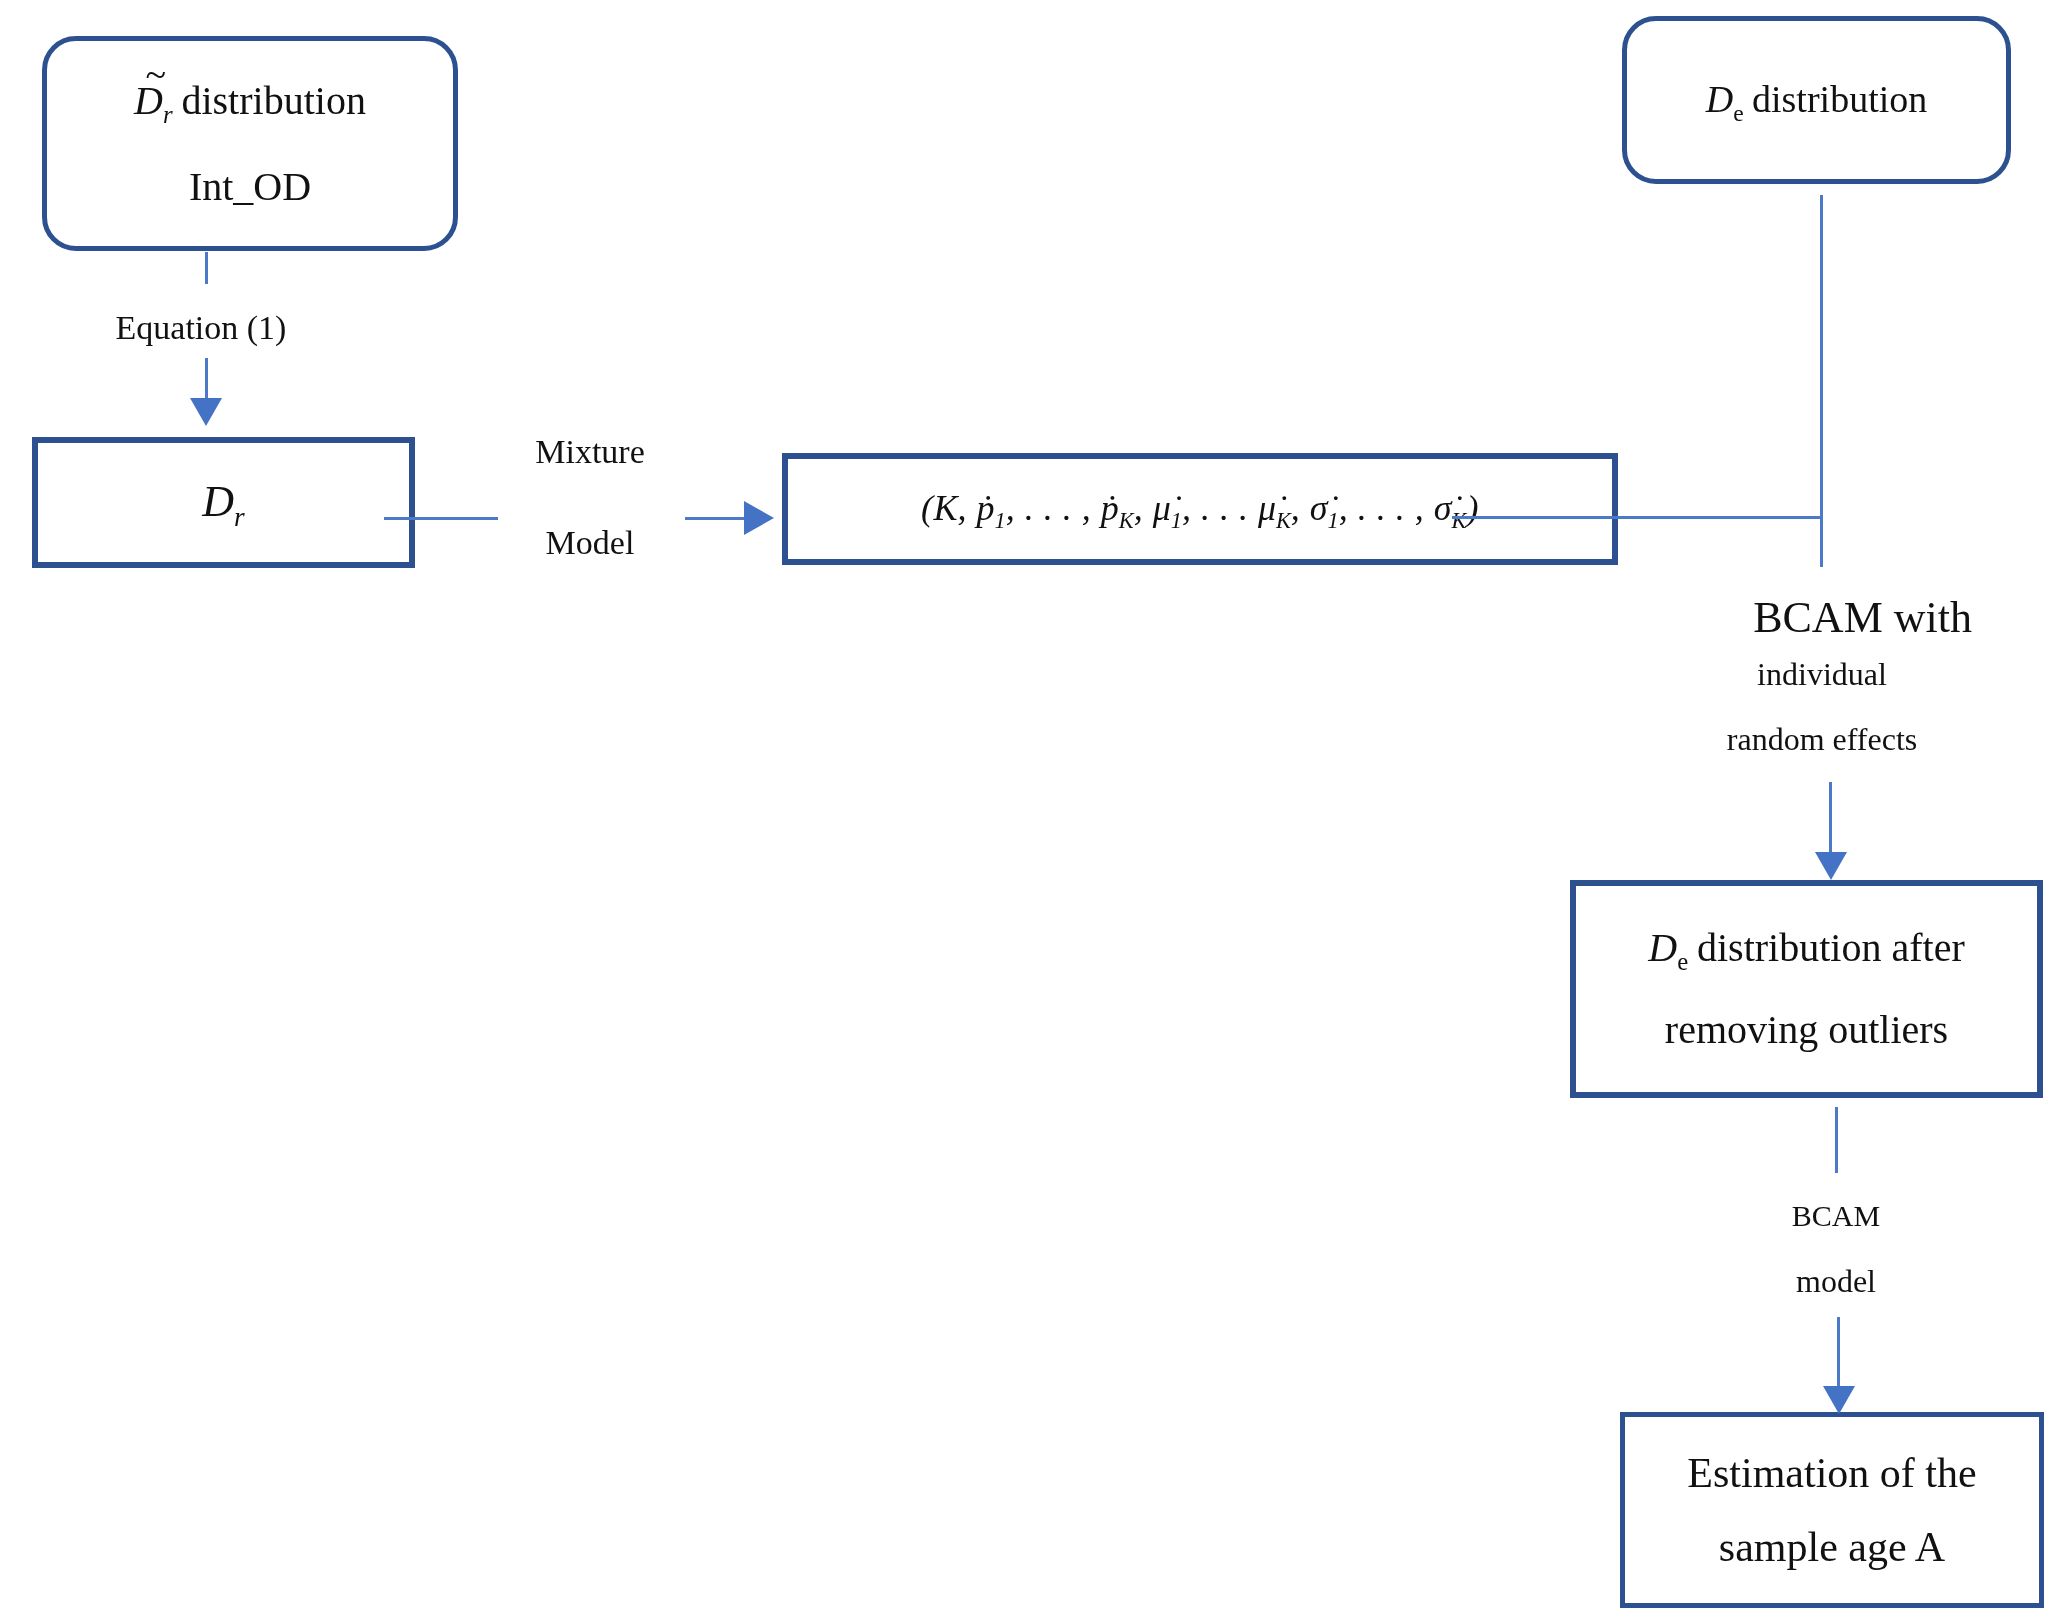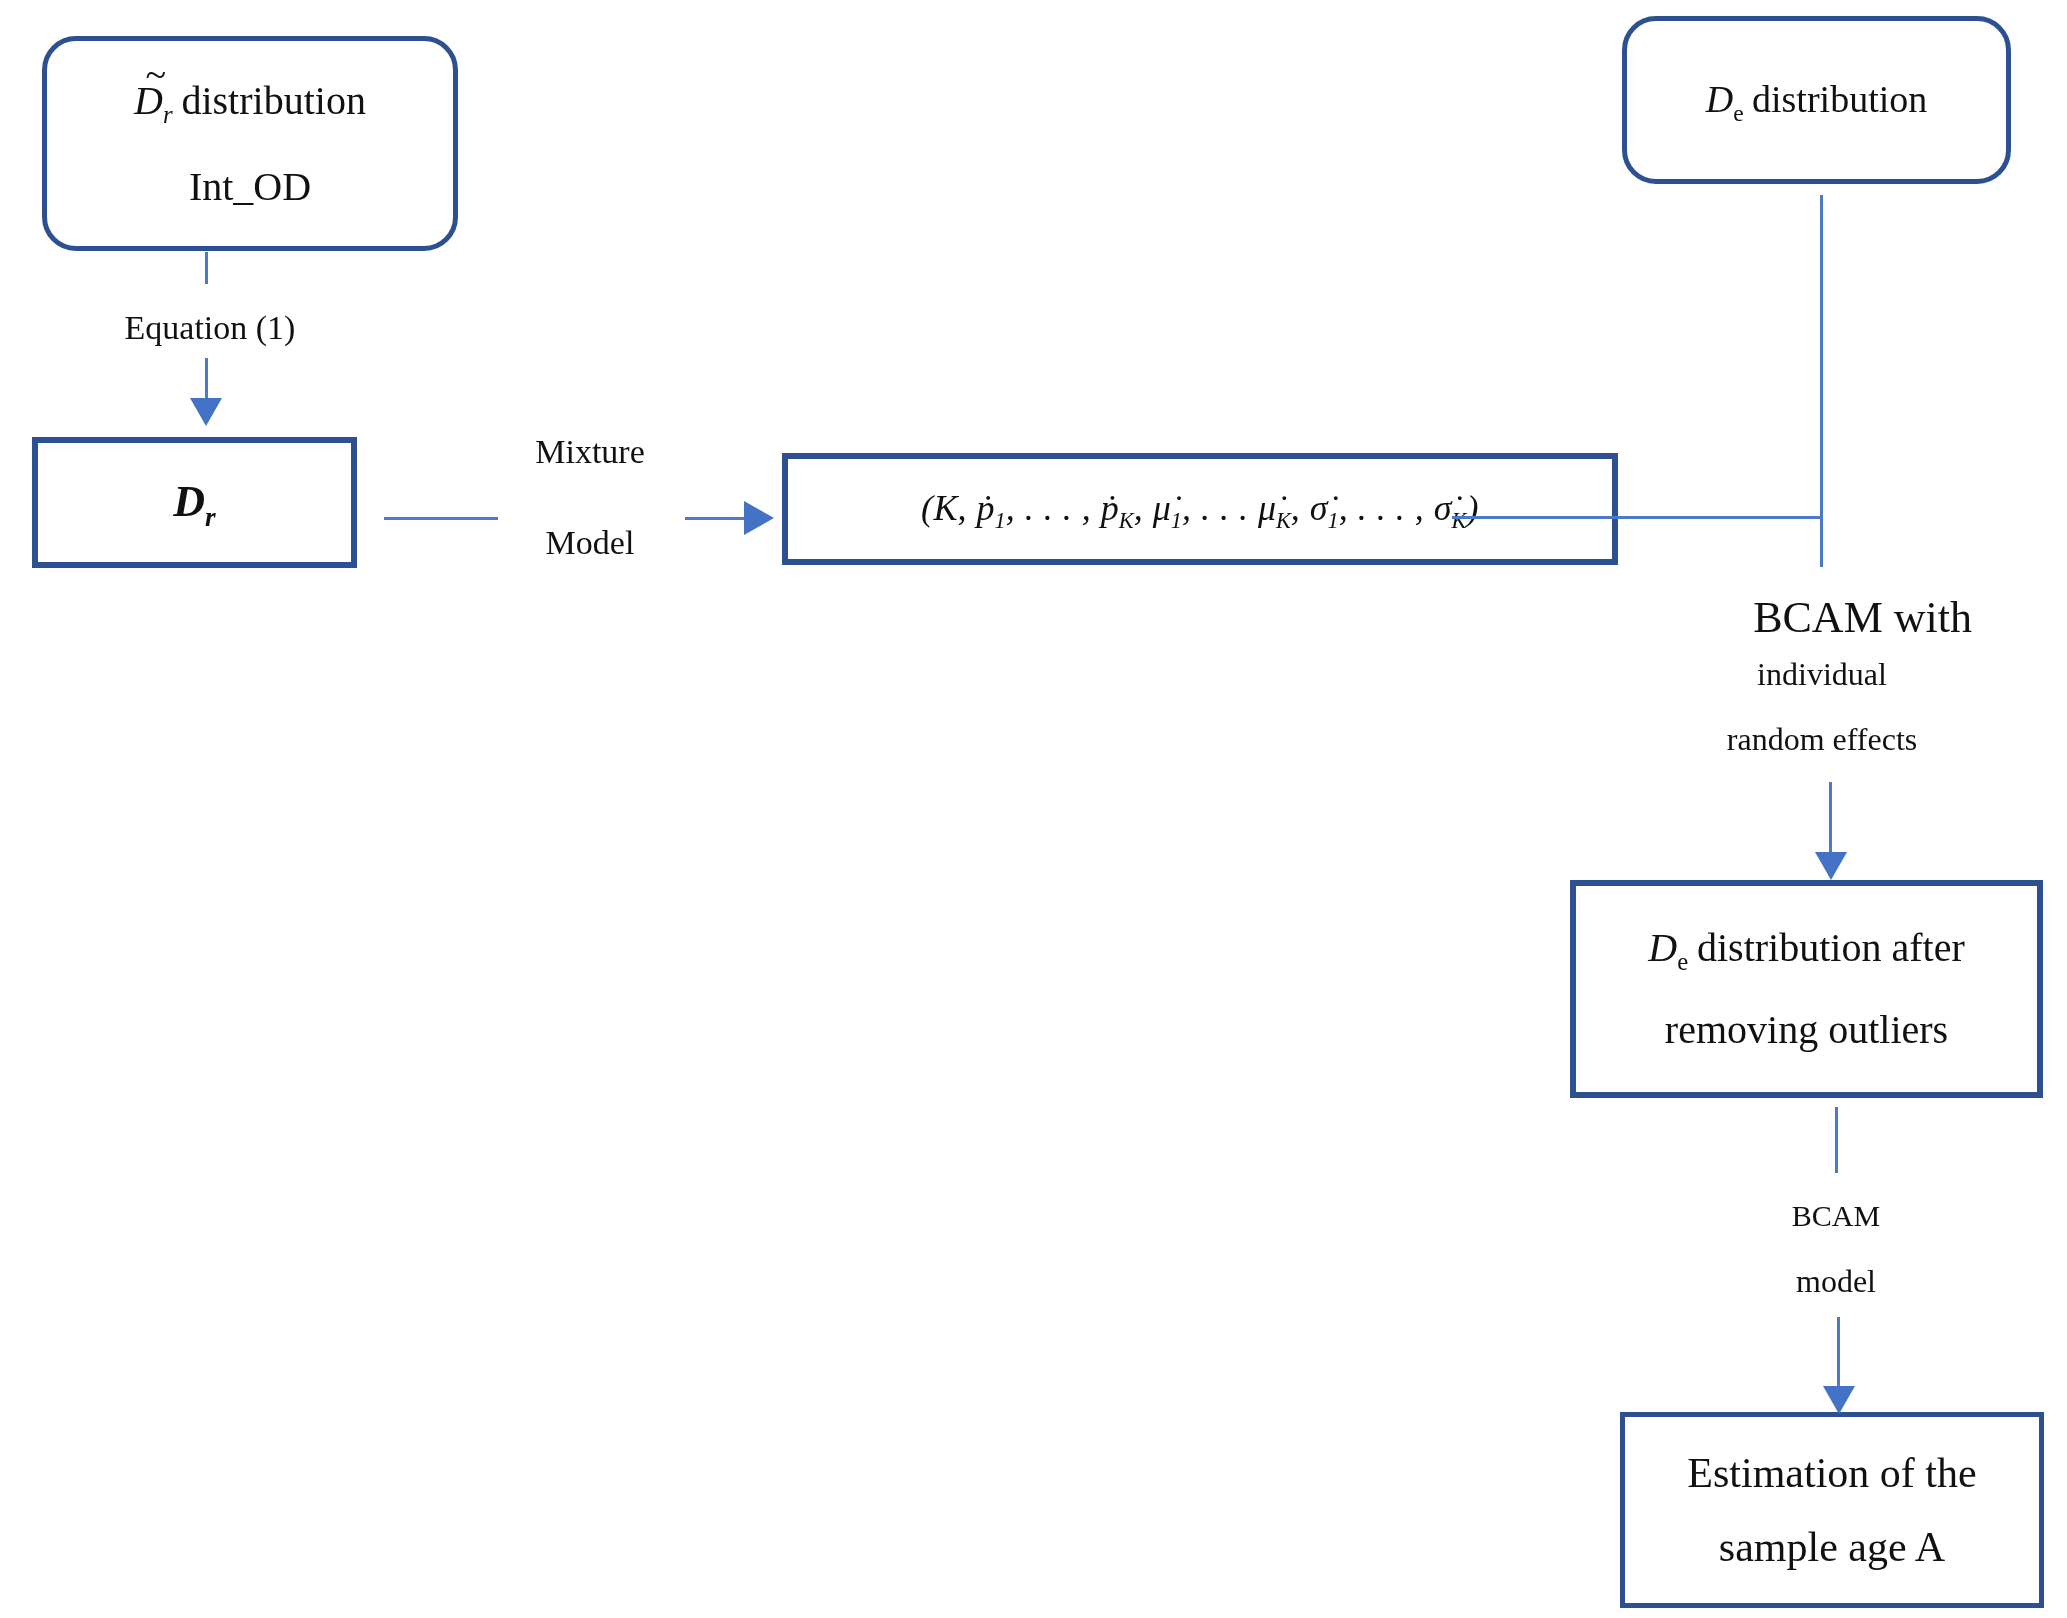--- a/index.html
+++ b/index.html
@@ -47,26 +47,26 @@
     border-bottom:17px solid transparent;
     border-left:30px solid var(--arrow,#4472c4);
   }
   
   .label{
     position:absolute;text-align:center;line-height:1.15;white-space:nowrap;
   }
   
   #box-int-od{left:42px;top:36px;width:416px;height:215px;font-size:40px;gap:40px;}
   #box-de{left:1622px;top:16px;width:389px;height:168px;font-size:38px;border-width:5px;}
-  #box-dr{left:32px;top:437px;width:325px;height:131px;font-size:44px;font-weight:bold;}
+  #box-dr{left:32px;top:437px;width:383px;height:131px;font-size:44px;}
   #box-params{left:782px;top:453px;width:836px;height:112px;font-size:36px;justify-content:center;}
   #box-de-clean{left:1570px;top:880px;width:473px;height:218px;font-size:40px;gap:36px;}
   #box-estimate{left:1620px;top:1412px;width:424px;height:196px;font-size:42px;gap:26px;border-width:5px;}
   
-  #label-equation{left:60px;top:308px;width:300px;font-size:34px;}
+  #label-equation{left:51px;top:308px;width:300px;font-size:34px;}
   #label-mixture-1{left:490px;top:432px;width:200px;font-size:34px;}
   #label-mixture-2{left:490px;top:523px;width:200px;font-size:34px;}
   #label-bcam-re-1{left:1672px;top:593px;width:300px;font-size:44px;text-align:right;}
   #label-bcam-re-2{left:1672px;top:656px;width:300px;font-size:32px;}
   #label-bcam-re-3{left:1672px;top:721px;width:300px;font-size:32px;}
   #label-bcam-1{left:1736px;top:1199px;width:200px;font-size:30px;}
   #label-bcam-2{left:1736px;top:1263px;width:200px;font-size:32px;}
   
   .seg-t,.seg-v{font-style:italic;}
   .seg-t{letter-spacing:0.5px;}

